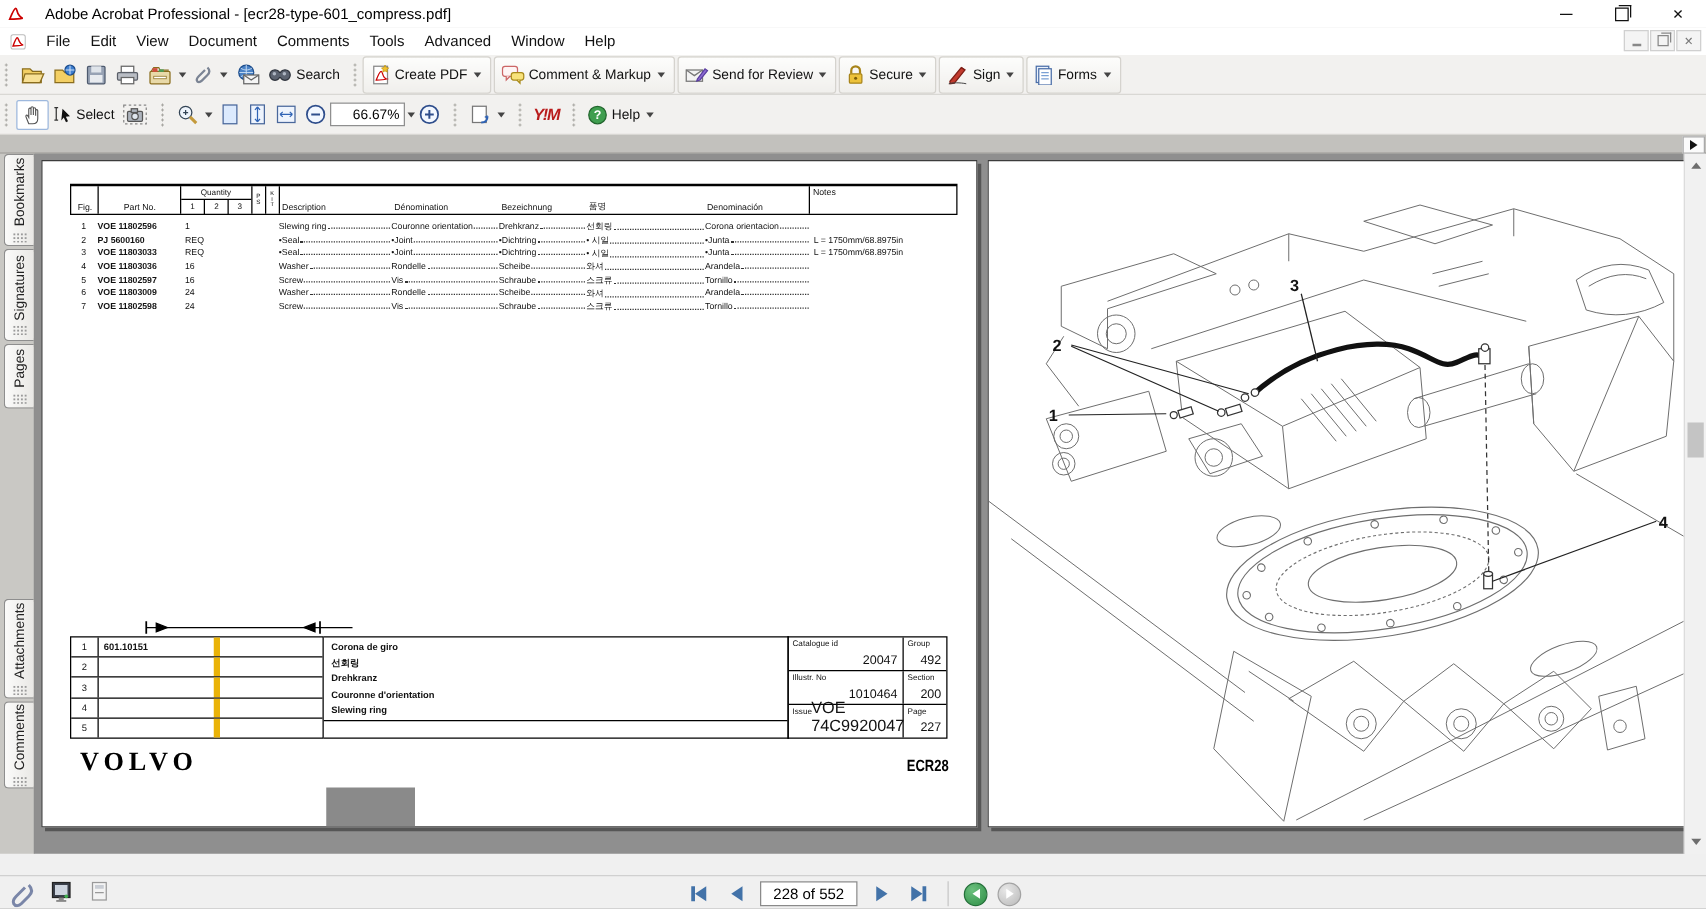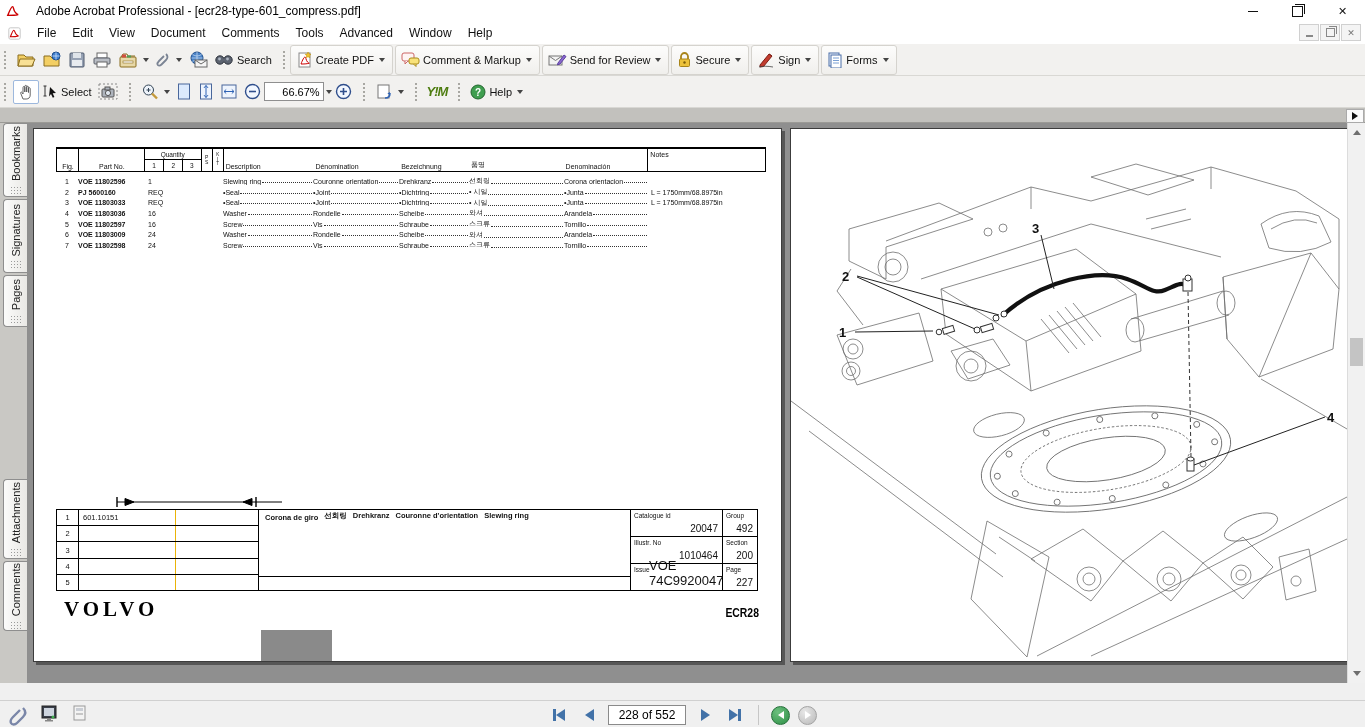--- a/index.html
+++ b/index.html
@@ -29,21 +29,21 @@
   .tb-group{display:flex;align-items:center;height:28px;margin-right:2px;padding:0 4px 0 2px;}
   .tb-group.boxed{border:1px solid #d5d3ce;border-radius:3px;background:linear-gradient(#fdfdfc,#f0efec);}
   .grip{width:4px;height:20px;margin:0 4px 0 1px;
         background-image:radial-gradient(circle,#a8a7a2 34%,transparent 40%);
         background-size:4px 4px;background-repeat:repeat-y;background-position:center top;}
   .tbtn{display:flex;align-items:center;gap:3px;padding:2px 3px;border-radius:2px;font-size:11px;color:#111;white-space:nowrap;}
   .tbtn svg{display:block;}
   .dd{width:0;height:0;border-left:3px solid transparent;border-right:3px solid transparent;border-top:4px solid #444;margin-left:2px;}
   .pressed{background:#fff;border:1px solid #9db8dd;border-radius:2px;}
   .zoombox{width:52px;height:17px;border:1px solid #8f8f8f;background:#fff;font-size:11px;text-align:right;padding:0 3px;font-family:"Liberation Sans",sans-serif;}
-  .yah{font-weight:bold;font-size:13px;color:#4d7c0f;font-style:italic;letter-spacing:-1px;}
+  .yah{font-weight:bold;font-size:13px;color:#b91c1c;font-style:italic;letter-spacing:-1px;}
   
   .strip{position:absolute;left:0;top:108px;width:100%;height:14px;background:#c2c1bd;border-bottom:1px solid #9b9a96;}
   .more-btn{position:absolute;right:1px;top:1px;width:16px;height:12px;background:#fbfbfb;border:1px solid #aaa;display:flex;align-items:center;justify-content:center;}
   .more-btn::before{content:"";width:0;height:0;border-top:4px solid transparent;border-bottom:4px solid transparent;border-left:6px solid #111;}
   
   .content{position:absolute;left:0;top:123px;width:100%;height:560px;}
   .tabstrip{position:absolute;left:0;top:0;width:27px;height:560px;background:#c9c8c4;border-right:1px solid #8e8e8e;}
   .vtab{position:absolute;left:3px;width:23px;background:linear-gradient(90deg,#fbfbfa,#e9e8e5);
         border:1px solid #8e8e8e;border-right:none;border-radius:4px 0 0 4px;
         display:flex;flex-direction:column;align-items:center;justify-content:center;font-size:11px;color:#222;}
@@ -120,23 +120,23 @@
   .c-lang .tx{white-space:nowrap;}
   .leader{flex:1;border-bottom:1px dotted #333;margin:0 1px 2px 1px;min-width:2px;}
   .c-notes{width:118px;padding-left:3px;}
   
   .dimarrow{position:absolute;left:80px;top:366px;}
   .ref{position:absolute;left:22px;top:380px;width:703px;height:82px;display:flex;font-size:7.5px;color:#111;}
   .ref-grid{width:203px;border:1px solid #000;display:flex;flex-direction:column;}
   .ref-row{flex:1;display:flex;}
   .ref-row + .ref-row{border-top:1px solid #000;}
   .ref-num{width:22px;border-right:1px solid #000;display:flex;align-items:center;justify-content:center;}
-  .ref-a{width:97px;border-right:1px solid #eab308;display:flex;align-items:center;padding-left:4px;font-weight:normal;}
+  .ref-a{width:97px;border-right:5px solid #eab308;display:flex;align-items:center;padding-left:4px;font-weight:bold;}
   .ref-b{flex:1;}
-  .ref-titles{width:372px;border:1px solid #000;border-left:none;display:flex;flex-direction:row;position:relative;}
+  .ref-titles{width:372px;border:1px solid #000;border-left:none;display:flex;flex-direction:column;position:relative;}
   .ref-titles .tt{font-weight:bold;line-height:12.6px;padding-left:6px;}
   .ref-titles .tt:first-child{padding-top:2px;}
   .ref-strip{position:absolute;left:0;bottom:13px;width:100%;border-bottom:1px solid #000;}
   .cat{width:128px;border:1px solid #000;border-left:1px solid #000;margin-left:-1px;display:flex;flex-direction:column;}
   .cat-row{flex:1;display:flex;}
   .cat-row + .cat-row{border-top:1px solid #000;}
   .cat-c{position:relative;}
   .cat-c1{width:92px;border-right:1px solid #000;}
   .cat-c2{flex:1;}
   .cat-lab{display:block;font-size:6.5px;padding:2px 0 0 3px;}

